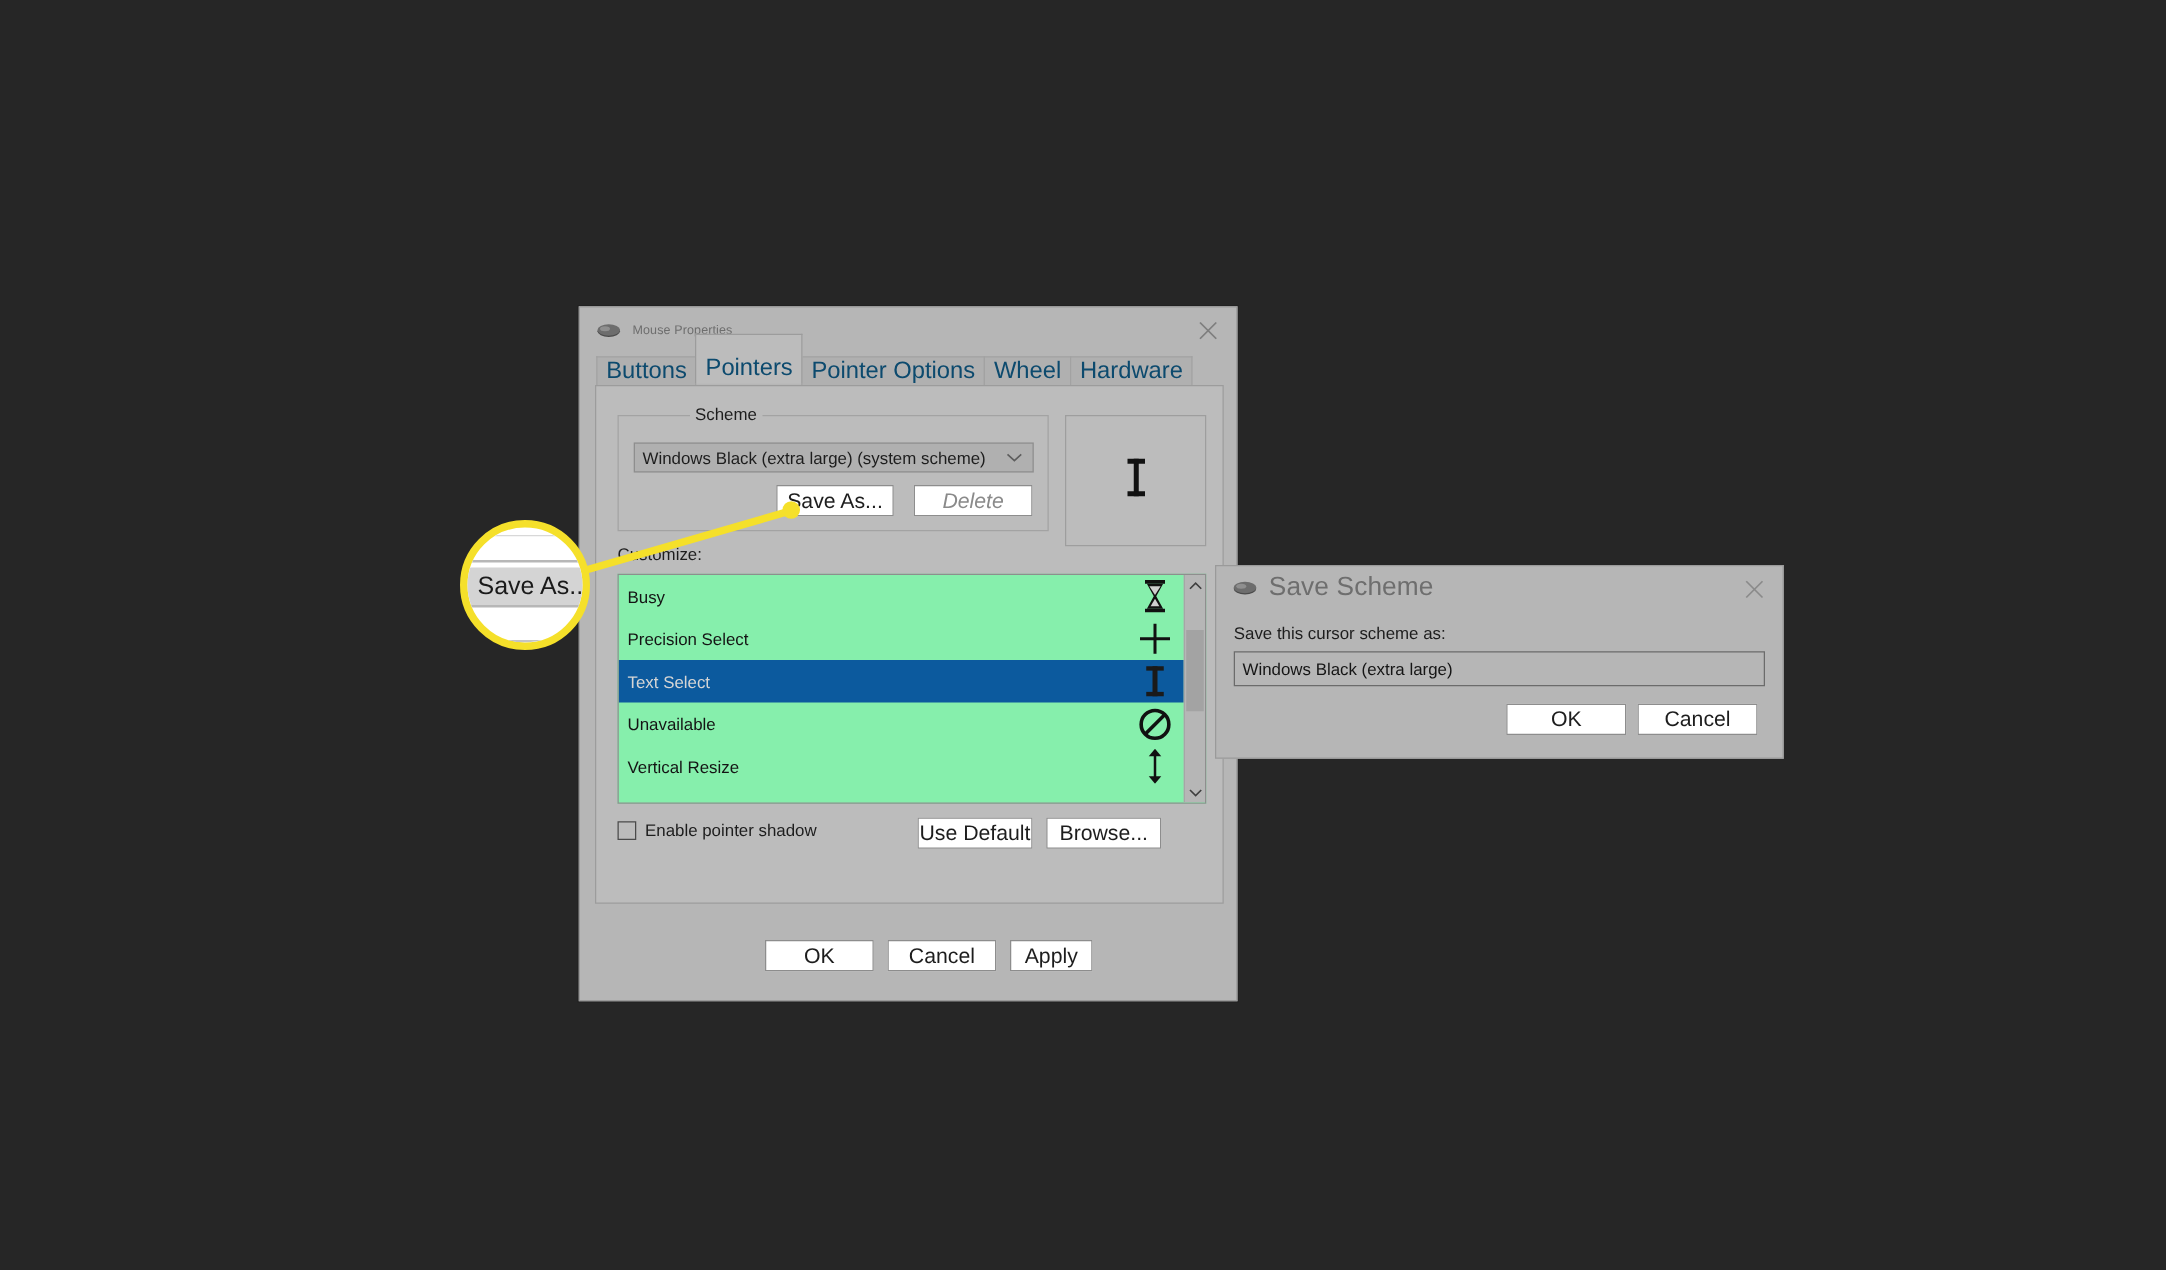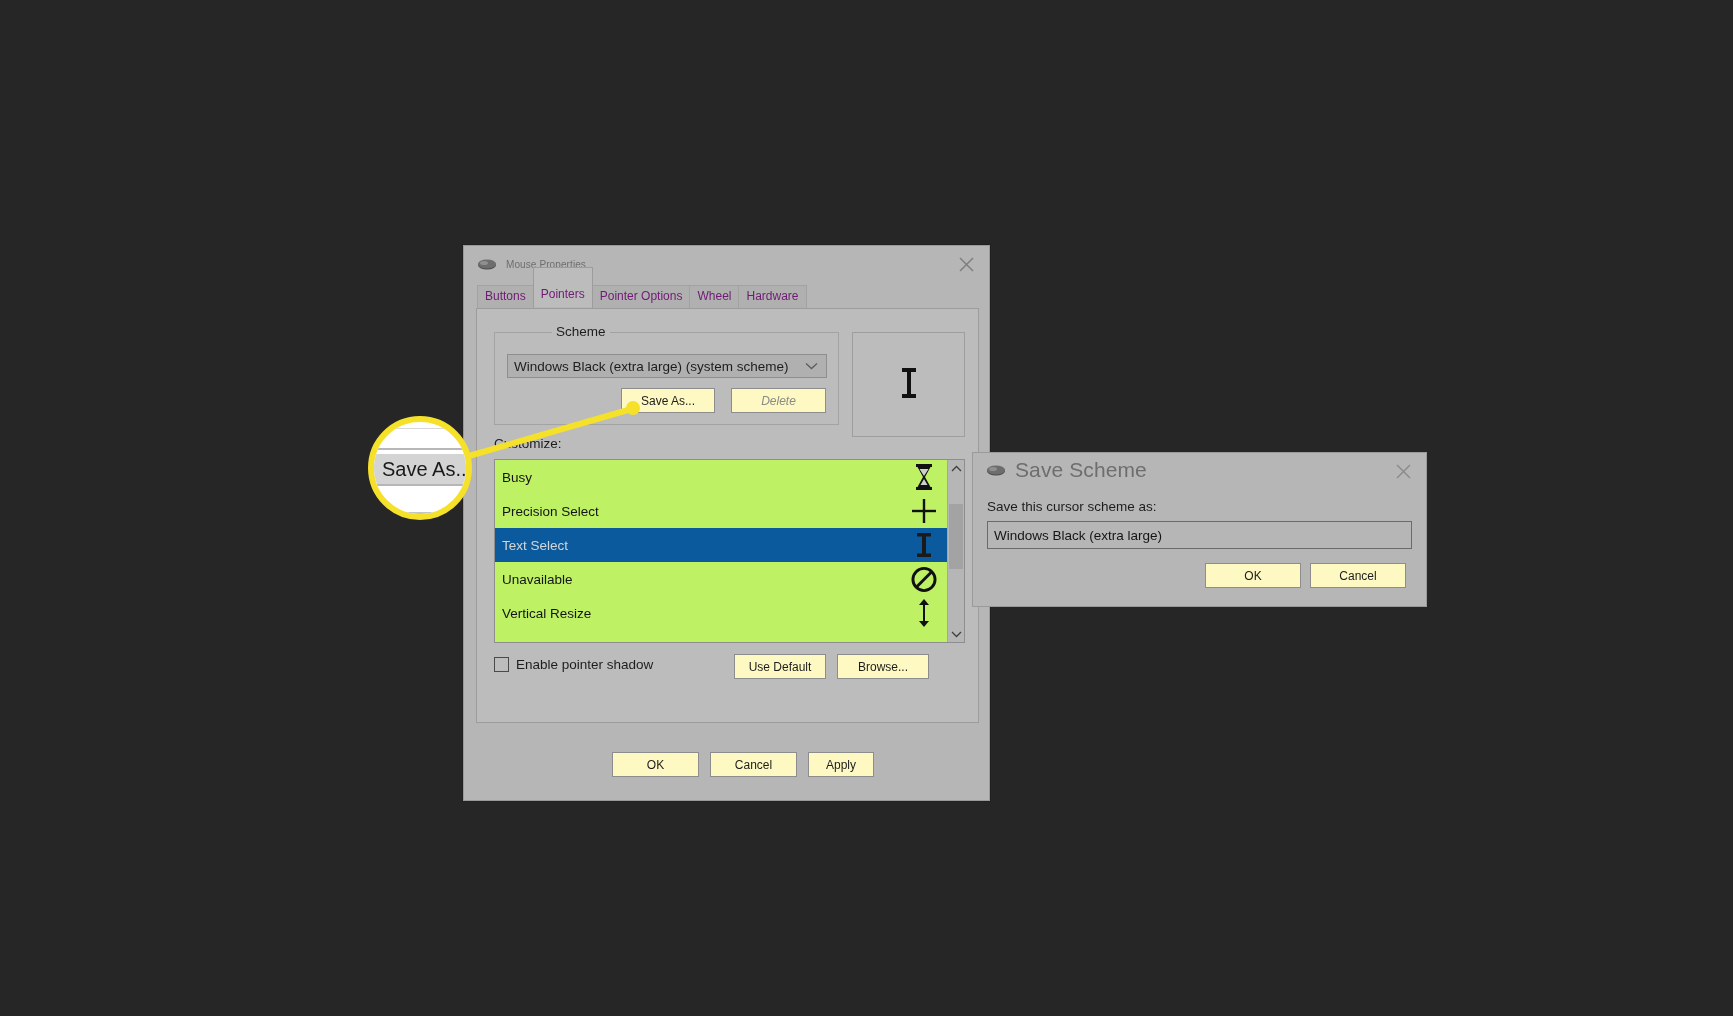--- a/index.html
+++ b/index.html
@@ -58,22 +58,22 @@
 
   
   .tabstrip {
     display: flex;
     align-items: flex-end;
     padding-left: 13px;
     height: 25px;
     position: relative;
   }
   .tab {
-    font-size: 12px;
-    color: #701a75;
+    font-size: 19px;
+    color: #0c4a6e;
     padding: 3px 7px 4px 7px;
     border: 1px solid #a2a2a2;
     border-bottom: none;
     background: #b0b0b0;
     margin-right: -1px;
     line-height: 15px;
     white-space: nowrap;
     position: relative;
     top: 1px;
     margin-top: 36px;
@@ -124,23 +124,23 @@
     color: #1d1d1d;
   }
   .combo .chev {
     position: absolute; right: 8px; top: 50%;
     transform: translateY(-50%);
     color: #5d5d5d;
   }
   .combo .chev svg { display:block; }
 
   .btn {
-    background: #fef9c3;
+    background: #ffffff;
     border: 1px solid #8d8d8d;
-    font-size: 12px;
+    font-size: 17px;
     color: #1d1d1d;
     display: flex; align-items: center; justify-content: center;
     font-family: "Liberation Sans", sans-serif;
     line-height: 1;
   }
   .btn.disabled { color: #8a8a8a; }
 
   #save-as-btn {
     position: absolute;
     left: 126px; top: 55px;
@@ -166,21 +166,21 @@
     position: absolute;
     left: 17px; top: 127px;
     font-size: 13.5px;
     color: #1d1d1d;
   }
   #cursor-list {
     position: absolute;
     left: 17px; top: 150px;
     width: 471px; height: 184px;
     border: 1px solid #8e8e8e;
-    background: #bef264;
+    background: #86efac;
     overflow: hidden;
     display: flex;
   }
   .list-inner {
     flex: 1;
     position: relative;
   }
   .list-row {
     height: 34px;
     display: flex; align-items: center;

